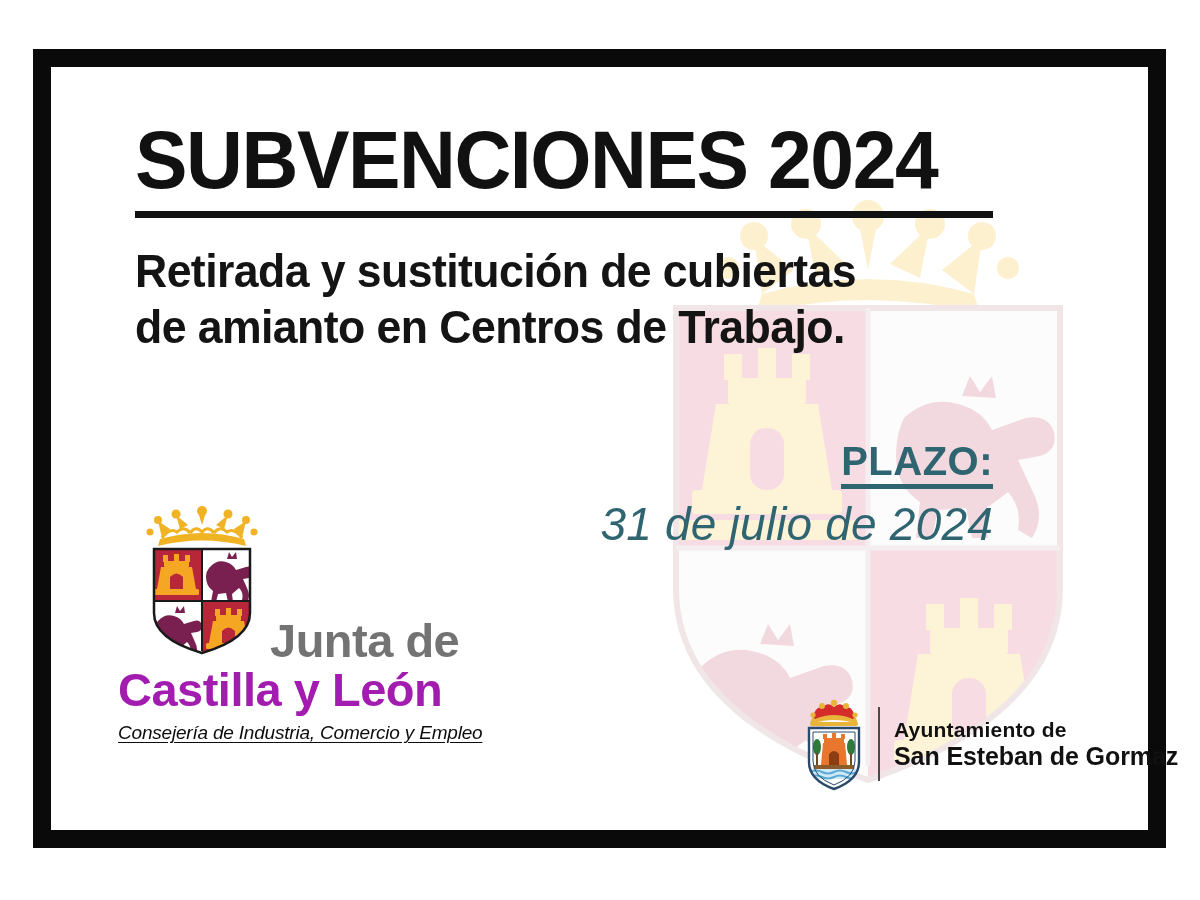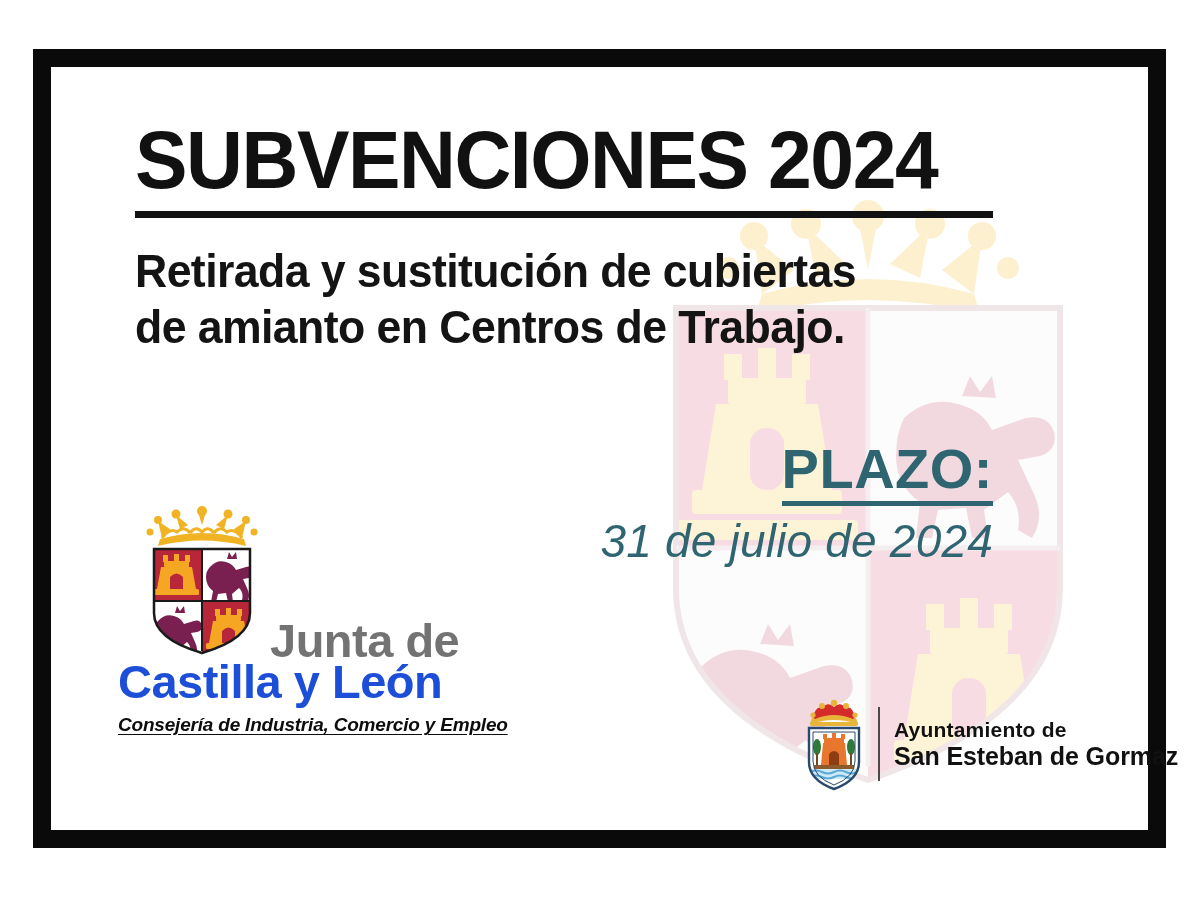--- a/index.html
+++ b/index.html
@@ -91,21 +91,21 @@
   
   .plazo-block {
     position: absolute;
     right: 151px;
     top: 440px;
     text-align: right;
     color: #2f6571;
   }
   .plazo-label {
     display: inline-block;
-    font-size: 56px;
+    font-size: 40px;
     font-weight: bold;
     letter-spacing: 0.5px;
     border-bottom: 5px solid #2f6571;
     padding-bottom: 2px;
     line-height: 1.05;
   }
   .plazo-date {
     margin-top: 10px;
     font-size: 46px;
     font-weight: normal;
@@ -136,32 +136,32 @@
     left: 152px;
     top: 112px;
     font-size: 47px;
     font-weight: bold;
     color: #737373;
     letter-spacing: -0.5px;
     line-height: 1;
     white-space: nowrap;
   }
   .junta-name-2 {
-    margin-top: 0;
+    margin-top: 8px;
     font-size: 47px;
     font-weight: bold;
-    color: #1d4ed8;
+    color: #a21caf;
     letter-spacing: -0.5px;
     line-height: 1.05;
     white-space: nowrap;
   }
   .junta-dept {
     margin-top: 8px;
     font-size: 19px;
-    font-weight: bold;
+    font-weight: normal;
     font-style: italic;
     color: #0d0d0d;
     text-decoration: underline;
     text-underline-offset: 3px;
     letter-spacing: -0.2px;
     white-space: nowrap;
   }
 
   
   .ayto-logo {

